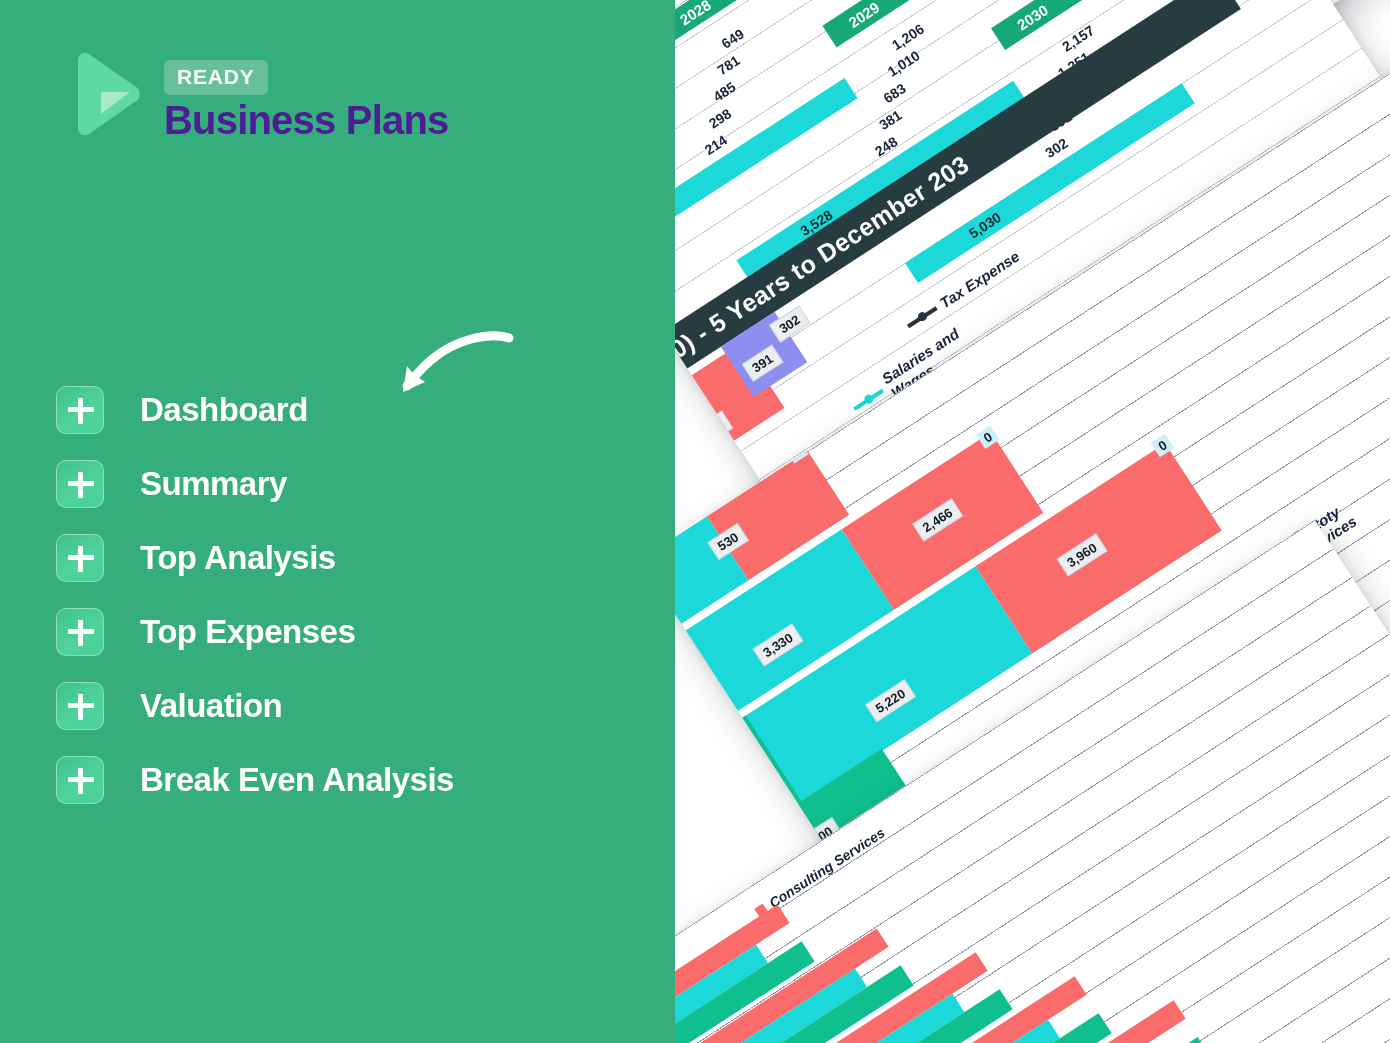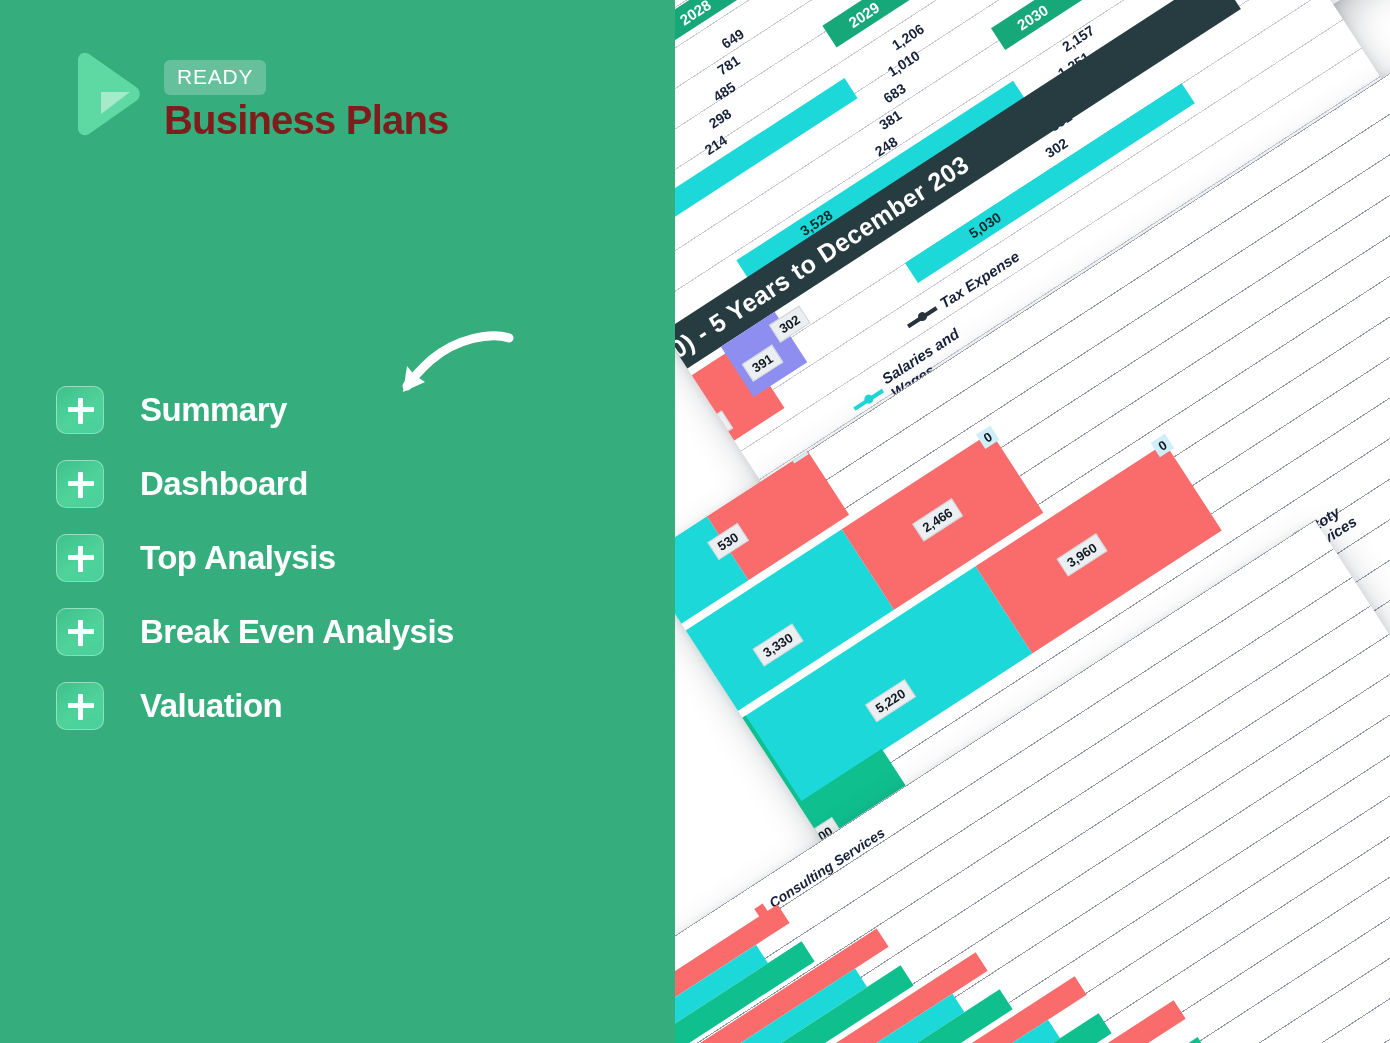--- a/index.html
+++ b/index.html
@@ -64,25 +64,25 @@
     z-index: 40;
   }
   #logo-row { position: absolute; left: 66px; top: 52px; display: flex; align-items: flex-start; }
   #play-mark { position: relative; width: 78px; height: 86px; flex: none; }
   .tri-outer {
     position: absolute; left: 0; top: 0; width: 78px; height: 86px;
   }
   #logo-text { margin-left: 20px; padding-top: 8px; }
   #ready-badge {
     display: inline-block; background: rgba(255,255,255,.24);
-    color: #ffffff; font-size: 21px; font-weight: normal;
+    color: #ffffff; font-size: 21px; font-weight: bold;
     padding: 5px 13px 6px 13px; border-radius: 6px; letter-spacing: .8px;
   }
   #brand-name {
-    color: #7f1d1d; font-size: 40px; font-weight: bold;
+    color: #4c1d95; font-size: 40px; font-weight: bold;
     letter-spacing: -.8px; margin-top: 5px; line-height: 1;
   }
   #headline {
     position: absolute; left: 60px; top: 240px;
     color: #ffffff; font-size: 68px; font-weight: bold;
     letter-spacing: -1.6px; line-height: 1;
   }
   #arrow-wrap { position: absolute; left: 385px; top: 330px; width: 135px; height: 70px; }
   #feature-list { position: absolute; left: 56px; top: 385px; width: 560px; }
   .feature-row { display: flex; align-items: center; height: 49px; margin-bottom: 25px; }
@@ -304,34 +304,38 @@
       <svg viewBox="0 0 135 70" width="135" height="70" aria-hidden="true">
         <path d="M124 8 C106 2 72 8 46 30 C36 39 28 48 22 56" stroke="#ffffff" stroke-width="9" fill="none" stroke-linecap="round"></path>
         <path d="M18 62 L40 52 L28 44 Z" fill="#ffffff"></path>
         <path d="M18 62 L22 36 L31 47 Z" fill="#ffffff"></path>
       </svg>
     </div>
 
     <div id="feature-list">
       <div class="feature-row">
         <span class="plus-box"></span>
+        <span class="feature-label">Dashboard</span>
+      </div>
+      <div class="feature-row">
+        <span class="plus-box"></span>
         <span class="feature-label">Summary</span>
       </div>
       <div class="feature-row">
         <span class="plus-box"></span>
-        <span class="feature-label">Dashboard</span>
-      </div>
-      <div class="feature-row">
-        <span class="plus-box"></span>
         <span class="feature-label">Top Analysis</span>
       </div>
       <div class="feature-row">
         <span class="plus-box"></span>
+        <span class="feature-label">Top Expenses</span>
+      </div>
+      <div class="feature-row">
+        <span class="plus-box"></span>
+        <span class="feature-label">Valuation</span>
+      </div>
+      <div class="feature-row">
+        <span class="plus-box"></span>
         <span class="feature-label">Break Even Analysis</span>
-      </div>
-      <div class="feature-row">
-        <span class="plus-box"></span>
-        <span class="feature-label">Valuation</span>
       </div>
     </div>
 
   </div>
 </div>
 
 </body></html>

